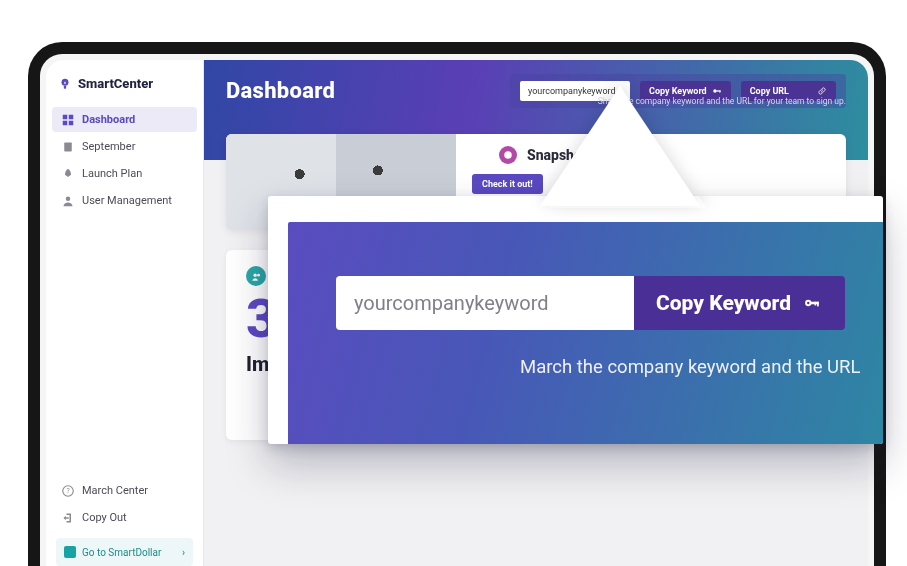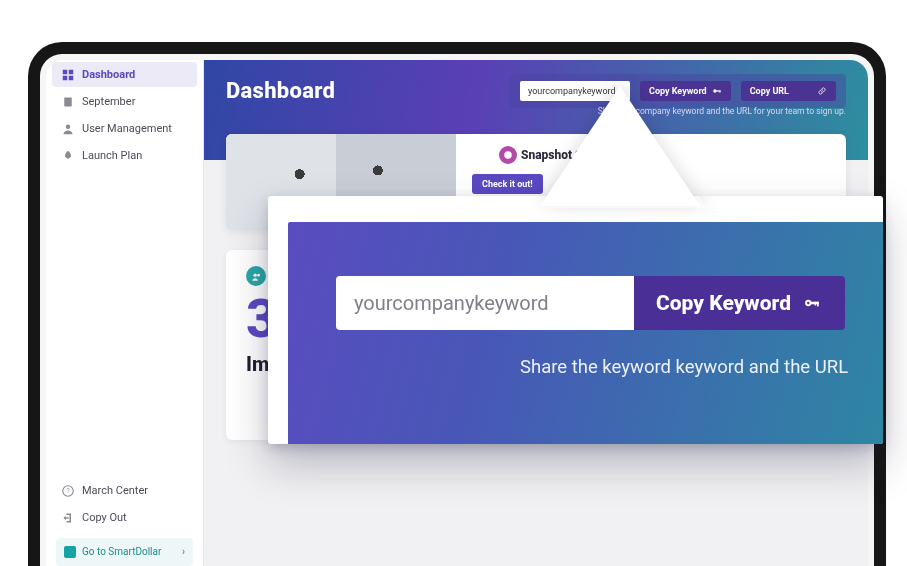--- a/index.html
+++ b/index.html
@@ -61,21 +61,21 @@
     color: #5b49c2;
     font-weight: 700;
   }
   .nav-item.active svg { fill: #5b49c2; }
   .nav-item .chev { margin-left: auto; font-size: 10px; color: #999; }
   .sidebar-bottom {
     margin-top: auto;
     padding: 8px 6px 0 6px;
   }
   .sd-link {
-    display: flex; align-items: flex-start; gap: 6px;
+    display: flex; align-items: center; gap: 6px;
     margin: 8px 4px 0 4px;
     padding: 8px 8px;
     background: #eef7f7;
     color: #1d8b8b;
     font-size: 10px;
     border-radius: 4px;
   }
   .sd-link .sq { width: 12px; height: 12px; background: #17a3a3; border-radius: 2px; }
 
   
@@ -117,21 +117,21 @@
     font-weight: 700;
     padding: 5px 9px;
     border-radius: 3px;
     border: none;
     cursor: pointer;
     white-space: nowrap;
   }
   .btn-url { background: #4a3392; gap: 28px; }
   .kw-hint {
     position: absolute;
-    top: 46px;
+    top: 36px;
     right: 22px;
     font-size: 8.5px;
     color: #d9d6f2;
   }
 
   .content {
     position: absolute;
     top: 100px; left: 0; right: 0; bottom: 0;
     background: #f1f1f3;
     padding: 0 22px 0 22px;
@@ -150,21 +150,21 @@
   .snapshot-img {
     width: 230px;
     height: 100%;
     background:
       radial-gradient(circle at 32% 42%, #3b3b3b 0 5px, transparent 5px),
       radial-gradient(circle at 66% 38%, #3b3b3b 0 5px, transparent 5px),
       linear-gradient(90deg, #dfe3e8 0 48%, #c9ced6 48% 100%),
       linear-gradient(180deg, #e9edf2, #d7dde5);
   }
   .snapshot-body { padding: 12px 16px; flex: 1; }
-  .snapshot-title { display: flex; align-items: center; gap: 4px; font-weight: 800; color: #2a2a3a; font-size: 12px; padding-left: 27px; }
+  .snapshot-title { display: flex; align-items: center; gap: 10px; font-weight: 800; color: #2a2a3a; font-size: 14px; padding-left: 27px; }
   .snapshot-badge { width: 18px; height: 18px; border-radius: 50%; background: #b34aa8; display: flex; align-items: center; justify-content: center; }
   .snapshot-sub { font-size: 10px; color: #6a6a76; margin-top: 6px; }
   .snapshot-btn {
     display: inline-block;
     margin-top: 10px;
     background: #5b49c2;
     color: #fff;
     font-size: 9px;
     font-weight: 700;
     padding: 5px 10px;
@@ -276,49 +276,57 @@
   .key-ico-sm { width: 10px; height: 10px; }
   .link-ico-sm { width: 10px; height: 10px; }
 </style>
 </head>
 <body>
 
 <div class="device">
   <div class="screen">
 
     <aside class="sidebar">
+      <div class="brand">
+        <svg class="brand-icon" viewBox="0 0 24 24">
+          <circle cx="12" cy="9" r="6" fill="#5b49c2"></circle>
+          <rect x="10" y="15" width="4" height="5" rx="1.2" fill="#5b49c2"></rect>
+          <path d="M11 8h2v4h-2z" fill="#fff"></path>
+        </svg>
+        <span>SmartCenter</span>
+      </div>
 
       <nav class="nav">
         <div class="nav-item active">
           <svg viewBox="0 0 16 16">
               <rect x="1" y="1" width="6" height="6"></rect>
               <rect x="9" y="1" width="6" height="6"></rect>
               <rect x="1" y="9" width="6" height="6"></rect>
               <rect x="9" y="9" width="6" height="6"></rect>
             </svg>
           <span>Dashboard</span>
         </div>
         <div class="nav-item">
           <svg viewBox="0 0 16 16">
               <rect x="3" y="2" width="10" height="12" rx="1"></rect>
             </svg>
           <span>September</span>
         </div>
         <div class="nav-item">
           <svg viewBox="0 0 16 16">
+              <path d="M8 1c3 2 4 5 4 8l-4 3-4-3c0-3 1-6 4-8z"></path>
+            </svg>
+          <span>Launch Plan</span>
+        </div>
+        <div class="nav-item">
+          <svg viewBox="0 0 16 16">
               <circle cx="8" cy="5" r="3"></circle>
               <path d="M2 15c0-3 3-5 6-5s6 2 6 5z"></path>
             </svg>
           <span>User Management</span>
-        </div>
-        <div class="nav-item">
-          <svg viewBox="0 0 16 16">
-              <path d="M8 1c3 2 4 5 4 8l-4 3-4-3c0-3 1-6 4-8z"></path>
-            </svg>
-          <span>Launch Plan</span>
         </div>
       </nav>
 
       <div class="sidebar-bottom">
         <div class="nav-item">
           <svg viewBox="0 0 16 16">
               <circle cx="8" cy="8" r="7" fill="none" stroke="#8a8a94" stroke-width="1.5"></circle>
               <text x="8" y="11" text-anchor="middle" font-size="9" fill="#8a8a94">?</text>
             </svg>
           <span>March Center</span>
@@ -431,15 +439,15 @@
         <span>Copy Keyword</span>
         <svg class="key-ico" viewBox="0 0 24 24">
           <circle cx="7" cy="12" r="4.2" fill="#fff"></circle>
           <circle cx="7" cy="12" r="1.6" fill="#4a2f97"></circle>
           <rect x="10" y="10.3" width="11" height="3.4" fill="#fff"></rect>
           <rect x="18.6" y="10.3" width="2.4" height="6.2" fill="#fff"></rect>
           <rect x="15.4" y="10.3" width="2" height="5" fill="#fff"></rect>
         </svg>
       </button>
     </div>
-    <div class="big-hint">Share the keyword keyword and the URL</div>
+    <div class="big-hint">March the company keyword and the URL</div>
   </div>
 </div>
 
 </body></html>

